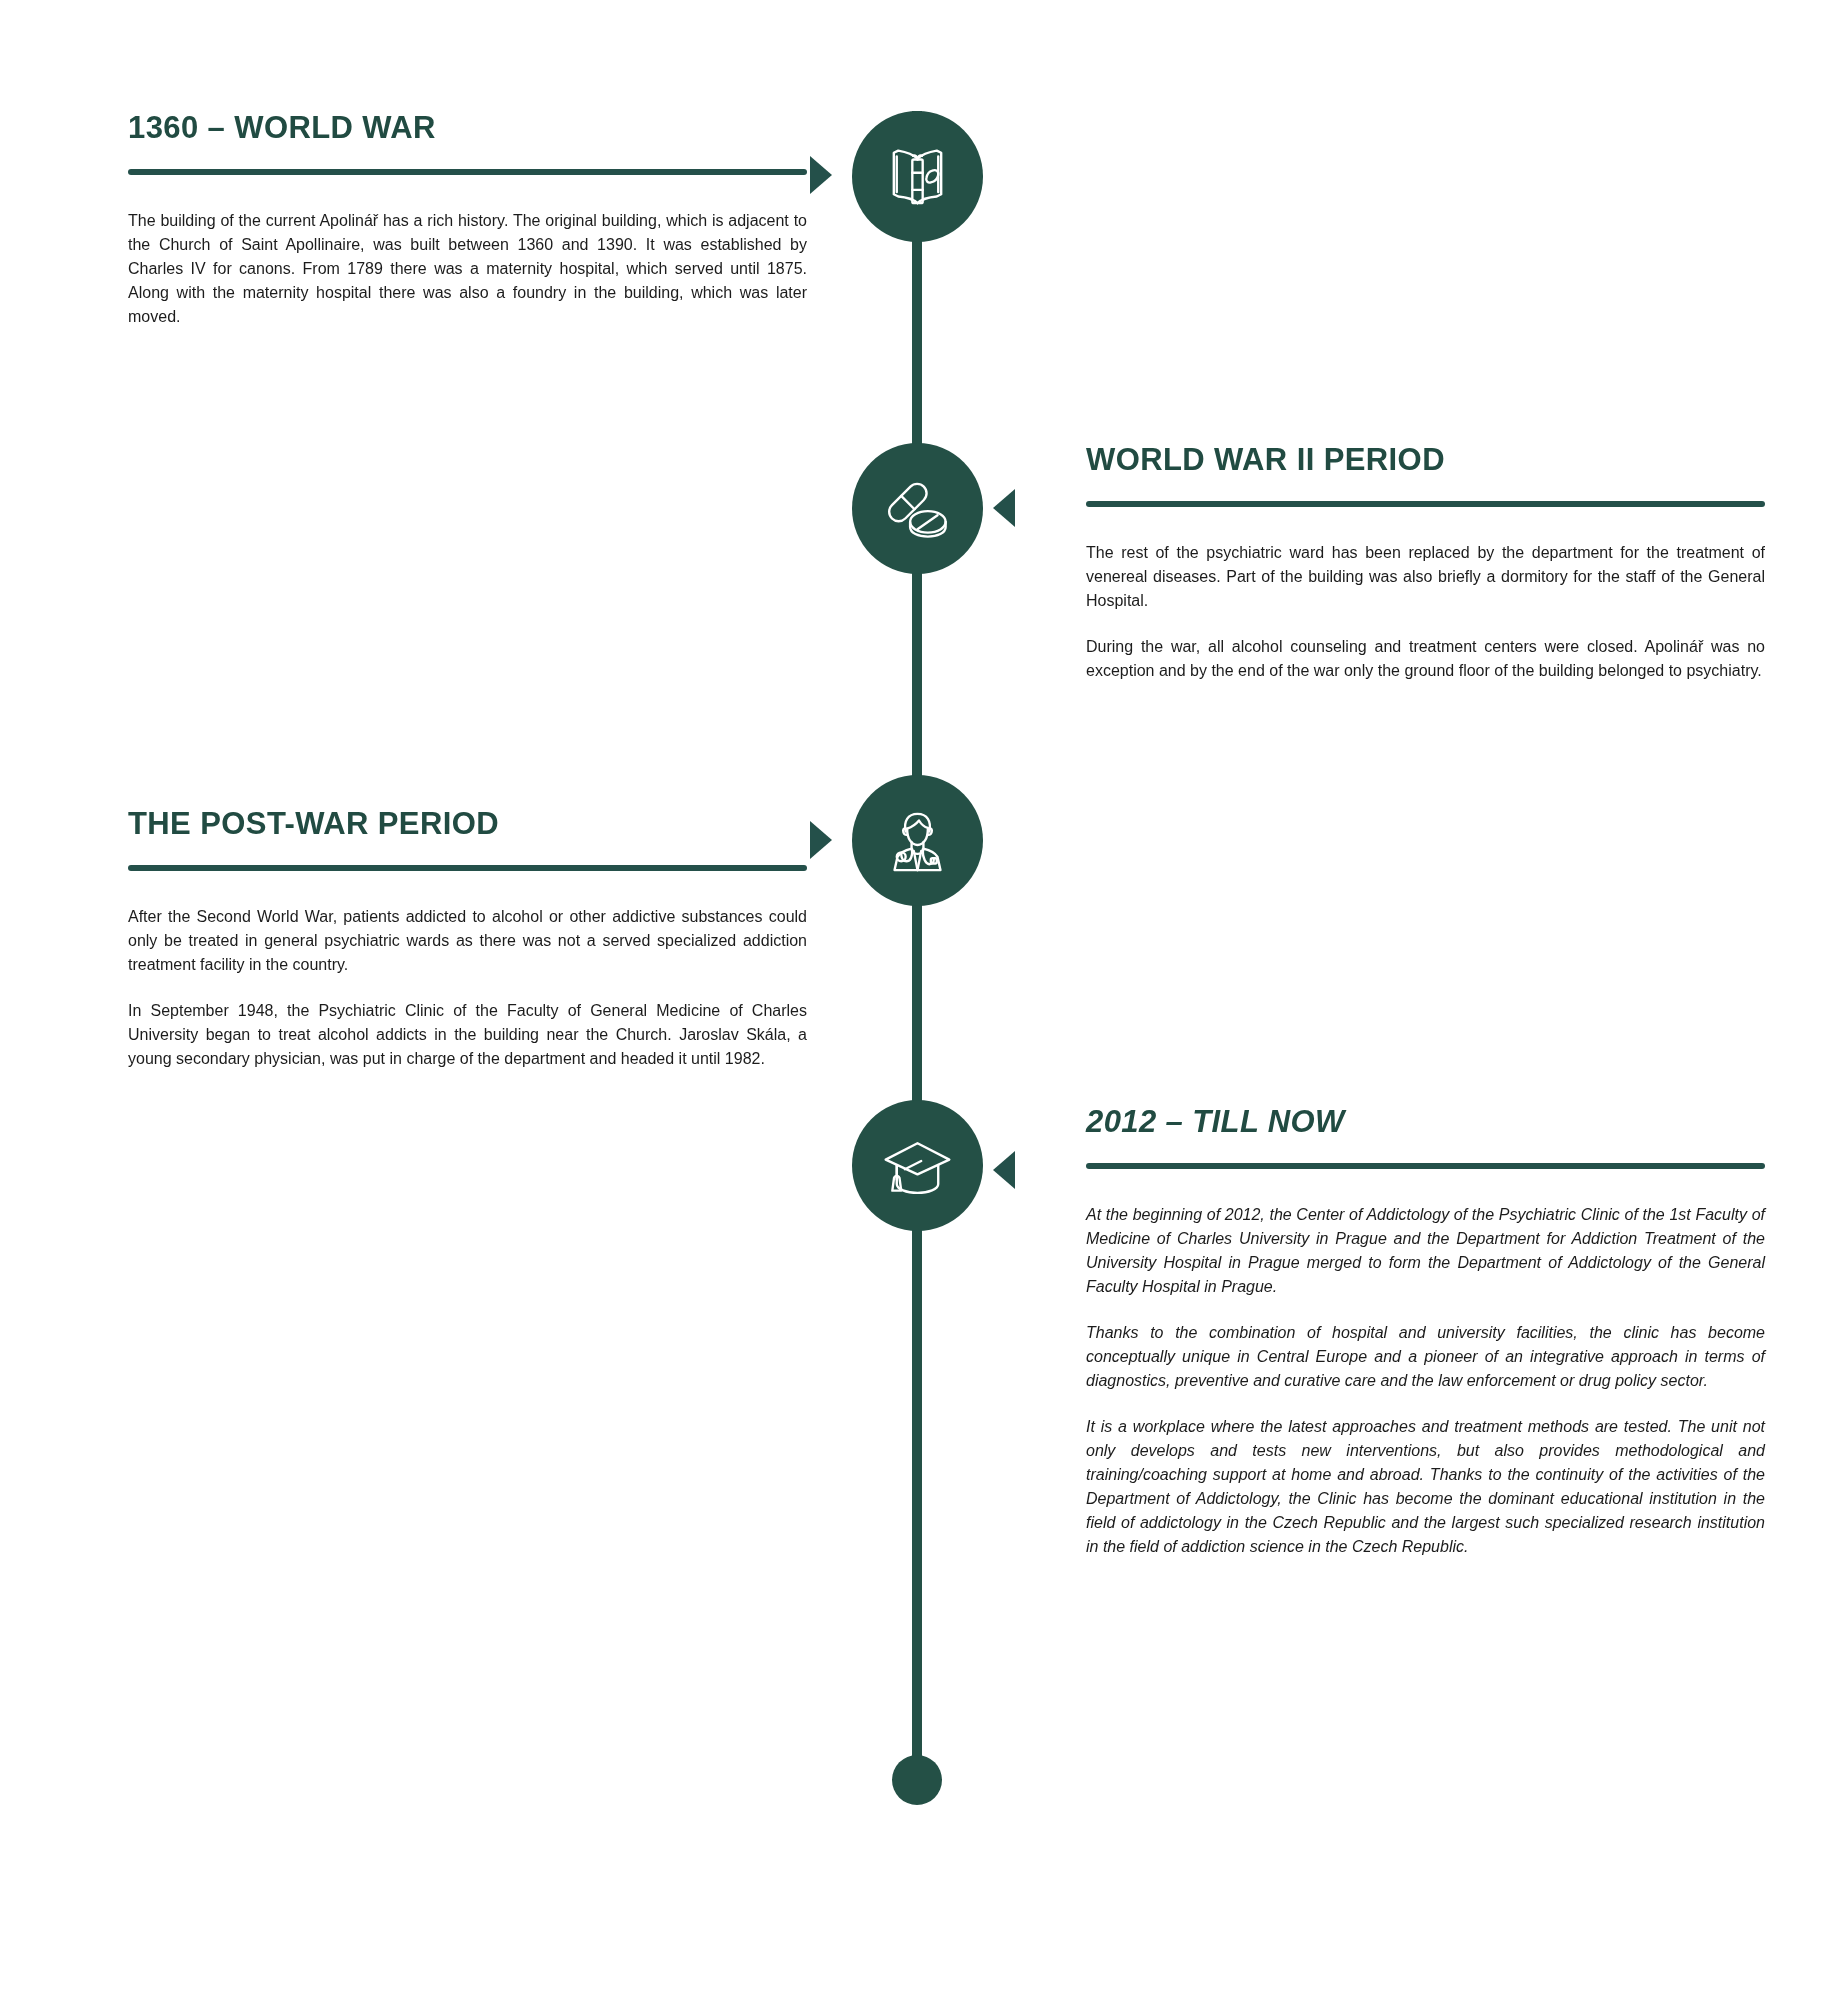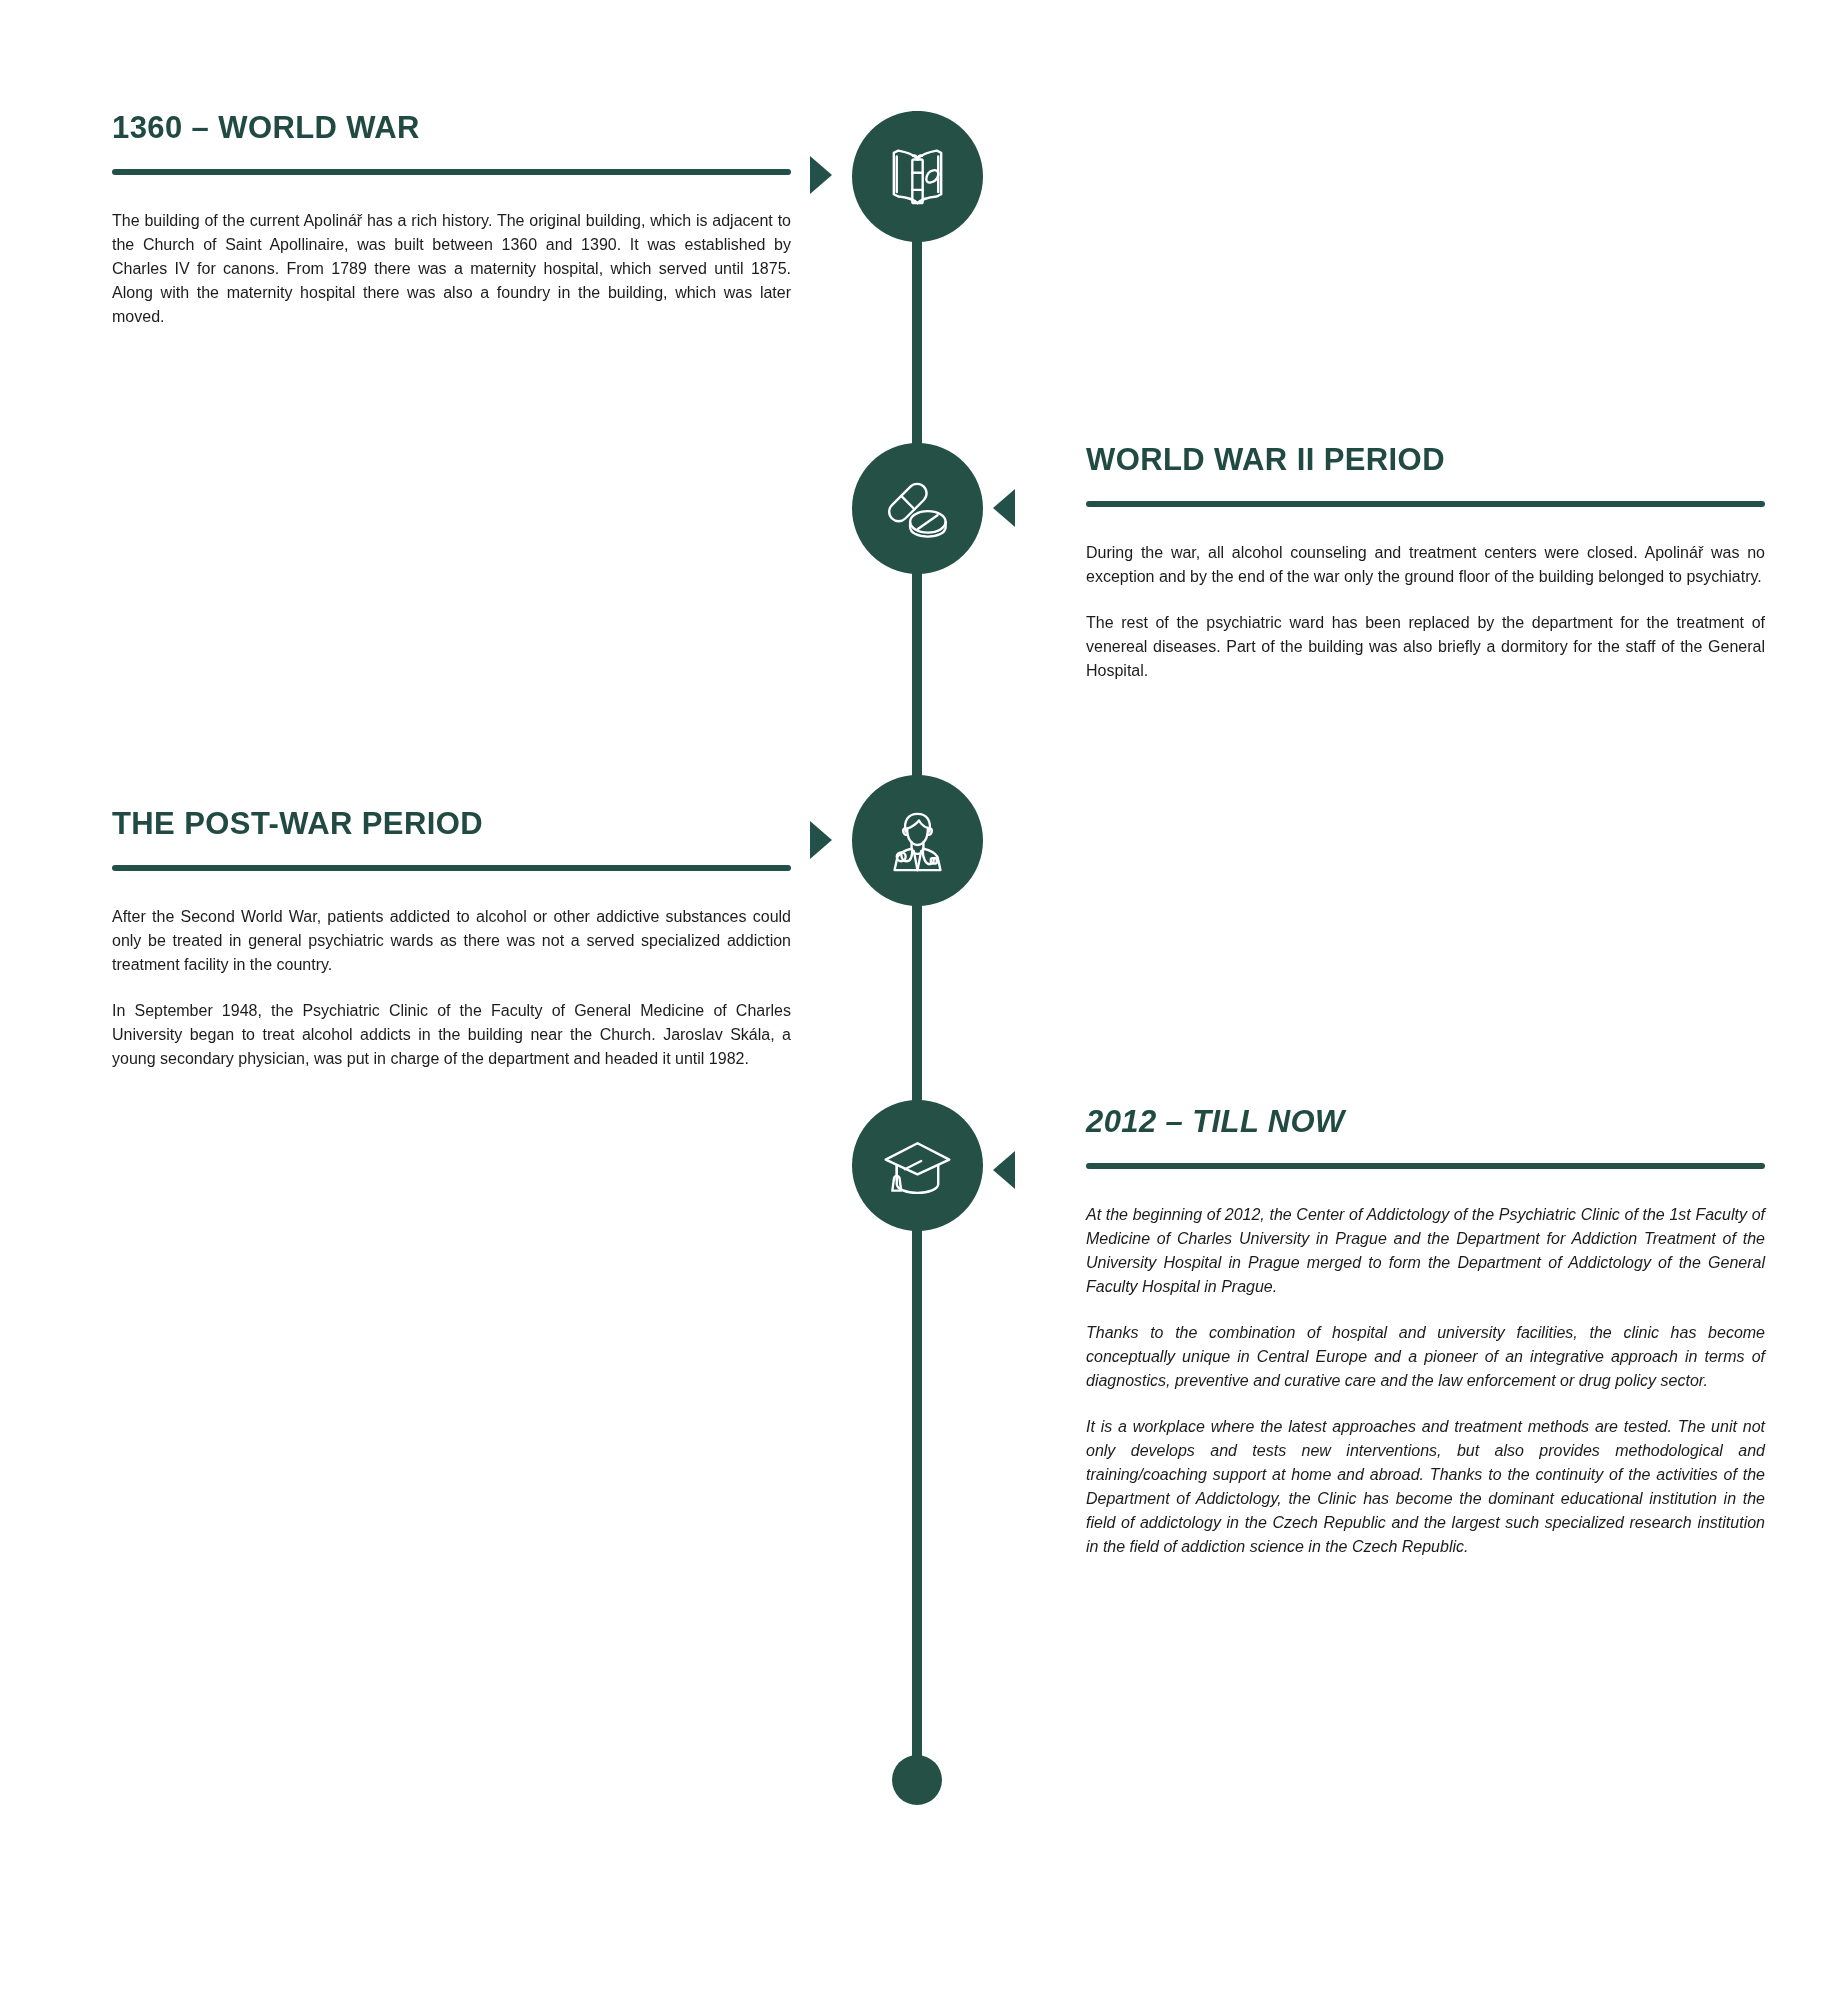--- a/index.html
+++ b/index.html
@@ -47,21 +47,21 @@
     justify-content: center;
     left: 852px;
   }
   .node-circle svg { display: block; }
 
   
   .event {
     position: absolute;
     width: 679px;
   }
-  .event.left  { left: 112px;  text-align: left; }
+  .event.left  { left: 128px;  text-align: left; }
   .event.right { left: 1086px; text-align: left; }
 
   .event-title {
     font-size: 31px;
     font-weight: bold;
     letter-spacing: 0.4px;
     color: #24504e;
     color: #214b42;
     line-height: 1.1;
     white-space: nowrap;
@@ -134,22 +134,22 @@
       <path d="M52 29 C52 25 55 23 58 24"></path>
       <path d="M72 44 C77 42 81 45 80 50 C79 55 75 59 70 60 C66 61 63 58 64 54 C65 49 68 45 72 44 Z"></path>
     </svg>
   </span>
 </div>
 
 <div class="event right" style="top:443px;">
   <div class="event-title">WORLD WAR II PERIOD</div>
   <div class="event-rule"></div>
   <div class="event-body">
+    <p>The rest of the psychiatric ward has been replaced by the department for the treatment of venereal diseases. Part of the building was also briefly a dormitory for the staff of the General Hospital.</p>
     <p>During the war, all alcohol counseling and treatment centers were closed. Apolinář was no exception and by the end of the war only the ground floor of the building belonged to psychiatry.</p>
-    <p>The rest of the psychiatric ward has been replaced by the department for the treatment of venereal diseases. Part of the building was also briefly a dormitory for the staff of the General Hospital.</p>
   </div>
 </div>
 <div class="arrow left-pointing" style="left:993px; top:489px;"></div>
 
 <div class="node-circle" style="top:443px;">
   <span>
     <svg width="77" height="77" viewBox="0 0 104 104" fill="none" stroke="#ffffff" stroke-width="3.2" stroke-linecap="round" stroke-linejoin="round">
       <path d="M60.5 22.5 C65.5 27.5 65.5 35.5 60.5 40.5 L35.5 65.5 C30.5 70.5 22.5 70.5 17.5 65.5 C12.5 60.5 12.5 52.5 17.5 47.5 L42.5 22.5 C47.5 17.5 55.5 17.5 60.5 22.5 Z"></path>
       <path d="M30 35 L48 53"></path>
       <ellipse cx="66" cy="70" rx="24" ry="14.5"></ellipse>

